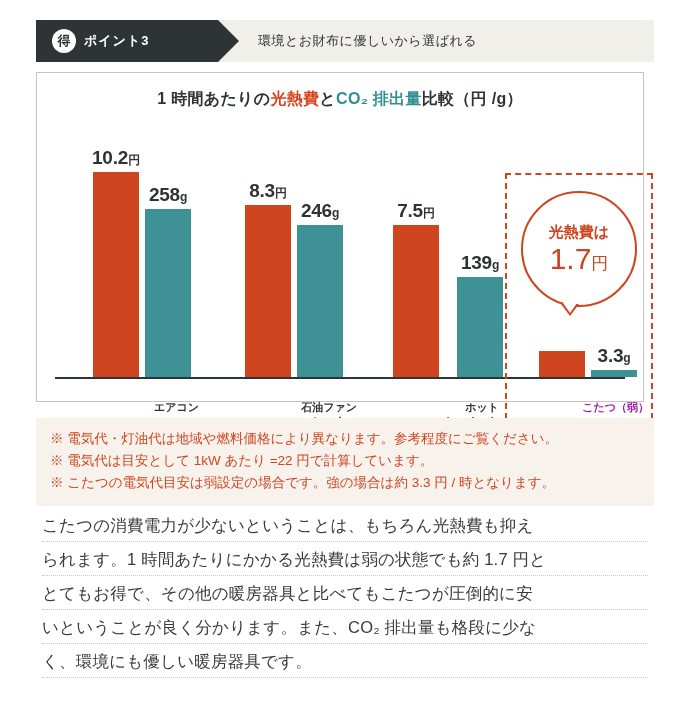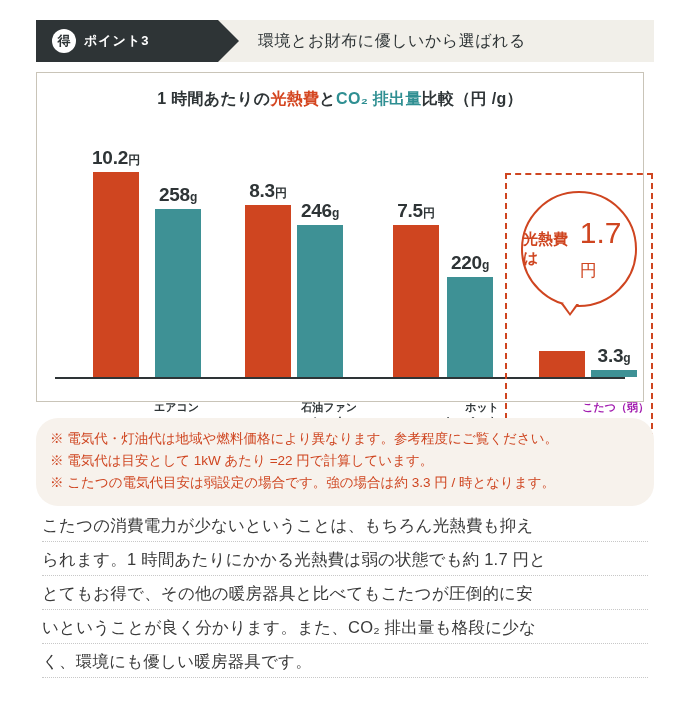--- a/index.html
+++ b/index.html
@@ -58,21 +58,21 @@
     font-size: 13px;
     font-weight: bold;
     letter-spacing: 1px;
   }
   .header-right {
     flex: 1;
     background: #f1efe9;
     display: flex;
     align-items: center;
     padding-left: 40px;
-    font-size: 16px;
+    font-size: 13px;
     color: #2e3436;
     letter-spacing: 0.5px;
   }
 
   
   .chart-card {
     position: absolute;
     left: 36px; top: 72px;
     width: 608px; height: 330px;
     border: 1px solid #c9c4b8;
@@ -159,21 +159,21 @@
   }
   .callout {
     position: absolute;
     left: 484px;
     top: 118px;
     width: 116px; height: 116px;
     border: 2px solid #cf4520;
     border-radius: 50%;
     background: #ffffff;
     display: flex;
-    flex-direction: row;
+    flex-direction: column;
     align-items: center;
     justify-content: center;
     color: #cf4520;
   }
   .callout .l1 { font-size: 15px; font-weight: bold; }
   .callout .l2 { font-size: 30px; font-weight: normal; line-height: 1.1; }
   .callout .l2 .yen { font-size: 17px; }
   .callout::after {
     content: "";
     position: absolute;
@@ -197,21 +197,20 @@
   
   .notes {
     position: absolute;
     left: 36px; top: 418px;
     width: 618px;
     background: #f7f2ec;
     padding: 10px 14px 12px 14px;
     color: #cf4520;
     font-size: 13.5px;
     line-height: 1.62;
-    border-radius: 22px;
   }
 
   
   .body-text {
     position: absolute;
     left: 42px; top: 508px;
     width: 606px;
     font-size: 16.5px;
     line-height: 34px;
     color: #3a3a3a;
@@ -239,21 +238,21 @@
   <div class="chart-card">
 
     <div class="chart-title">
       <span>1 時間あたりの</span><span class="accent">光熱費</span><span>と</span><span class="teal">CO₂ 排出量</span><span>比較（円 /g）</span>
     </div>
 
     <div class="plot">
       <div class="baseline"></div>
 
       <div class="group" style="left:44px;">
-        <div class="bar-wrap" style="margin-right:16px;">
+        <div class="bar-wrap" style="margin-right:6px;">
           <div class="bar-label"><span>10.2</span><span class="unit">円</span></div>
           <div class="bar cost" style="height:205px;"></div>
         </div>
         <div class="bar-wrap">
           <div class="bar-label"><span>258</span><span class="unit">g</span></div>
           <div class="bar co2" style="height:168px;"></div>
         </div>
       </div>
 
       <div class="group" style="left:196px;">
@@ -261,26 +260,26 @@
           <div class="bar-label"><span>8.3</span><span class="unit">円</span></div>
           <div class="bar cost" style="height:172px;"></div>
         </div>
         <div class="bar-wrap">
           <div class="bar-label"><span>246</span><span class="unit">g</span></div>
           <div class="bar co2" style="height:152px;"></div>
         </div>
       </div>
 
       <div class="group" style="left:344px;">
-        <div class="bar-wrap" style="margin-right:8px;">
+        <div class="bar-wrap" style="margin-right:18px;">
           <div class="bar-label"><span>7.5</span><span class="unit">円</span></div>
           <div class="bar cost" style="height:152px;"></div>
         </div>
         <div class="bar-wrap">
-          <div class="bar-label"><span>220</span><span class="unit">g</span></div>
+          <div class="bar-label"><span>139</span><span class="unit">g</span></div>
           <div class="bar co2" style="height:100px;"></div>
         </div>
       </div>
 
       <div class="group" style="left:490px;">
         <div class="bar-wrap" style="margin-right:6px;">
           <div class="bar cost" style="height:26px;"></div>
         </div>
         <div class="bar-wrap">
           <div class="bar-label"><span>3.3</span><span class="unit">g</span></div>

